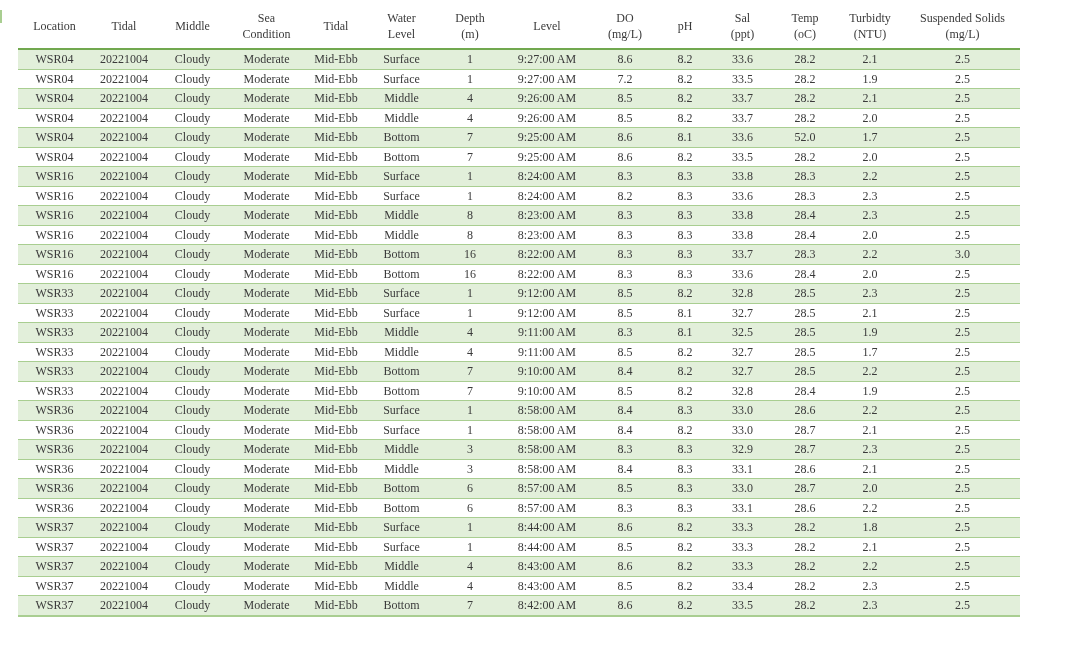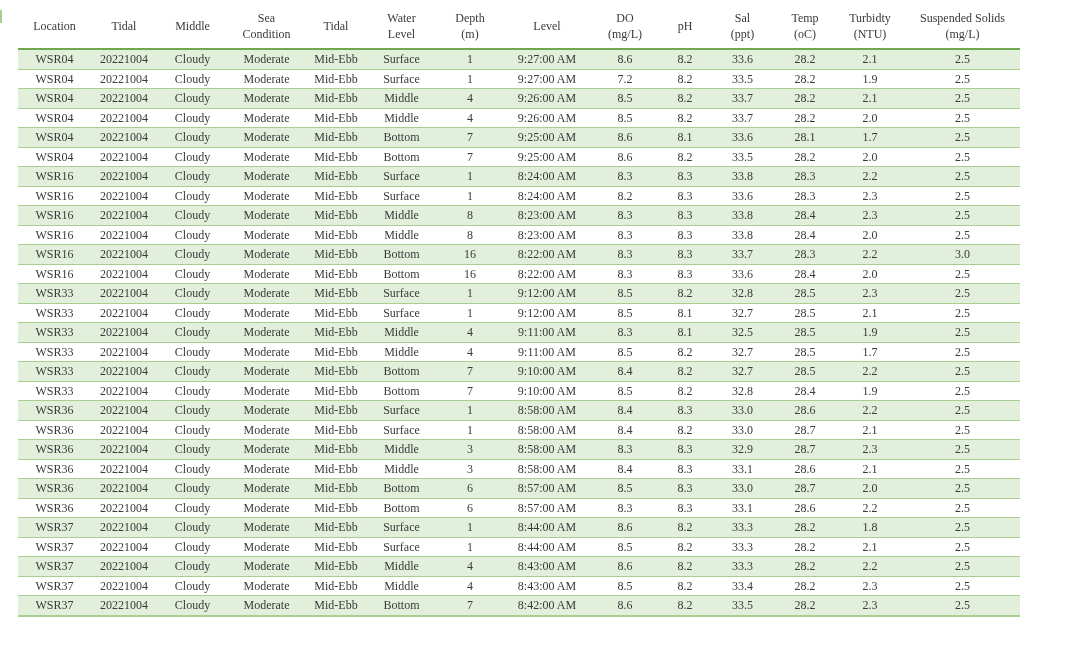--- a/index.html
+++ b/index.html
@@ -167,21 +167,21 @@
           <td>20221004</td>
           <td>Cloudy</td>
           <td>Moderate</td>
           <td>Mid-Ebb</td>
           <td>Bottom</td>
           <td>7</td>
           <td>9:25:00 AM</td>
           <td>8.6</td>
           <td>8.1</td>
           <td>33.6</td>
-          <td>28.1</td>
+          <td>52.0</td>
           <td>1.7</td>
           <td>2.5</td>
         </tr>
         <tr>
           <td>WSR04</td>
           <td>20221004</td>
           <td>Cloudy</td>
           <td>Moderate</td>
           <td>Mid-Ebb</td>
           <td>Bottom</td>

